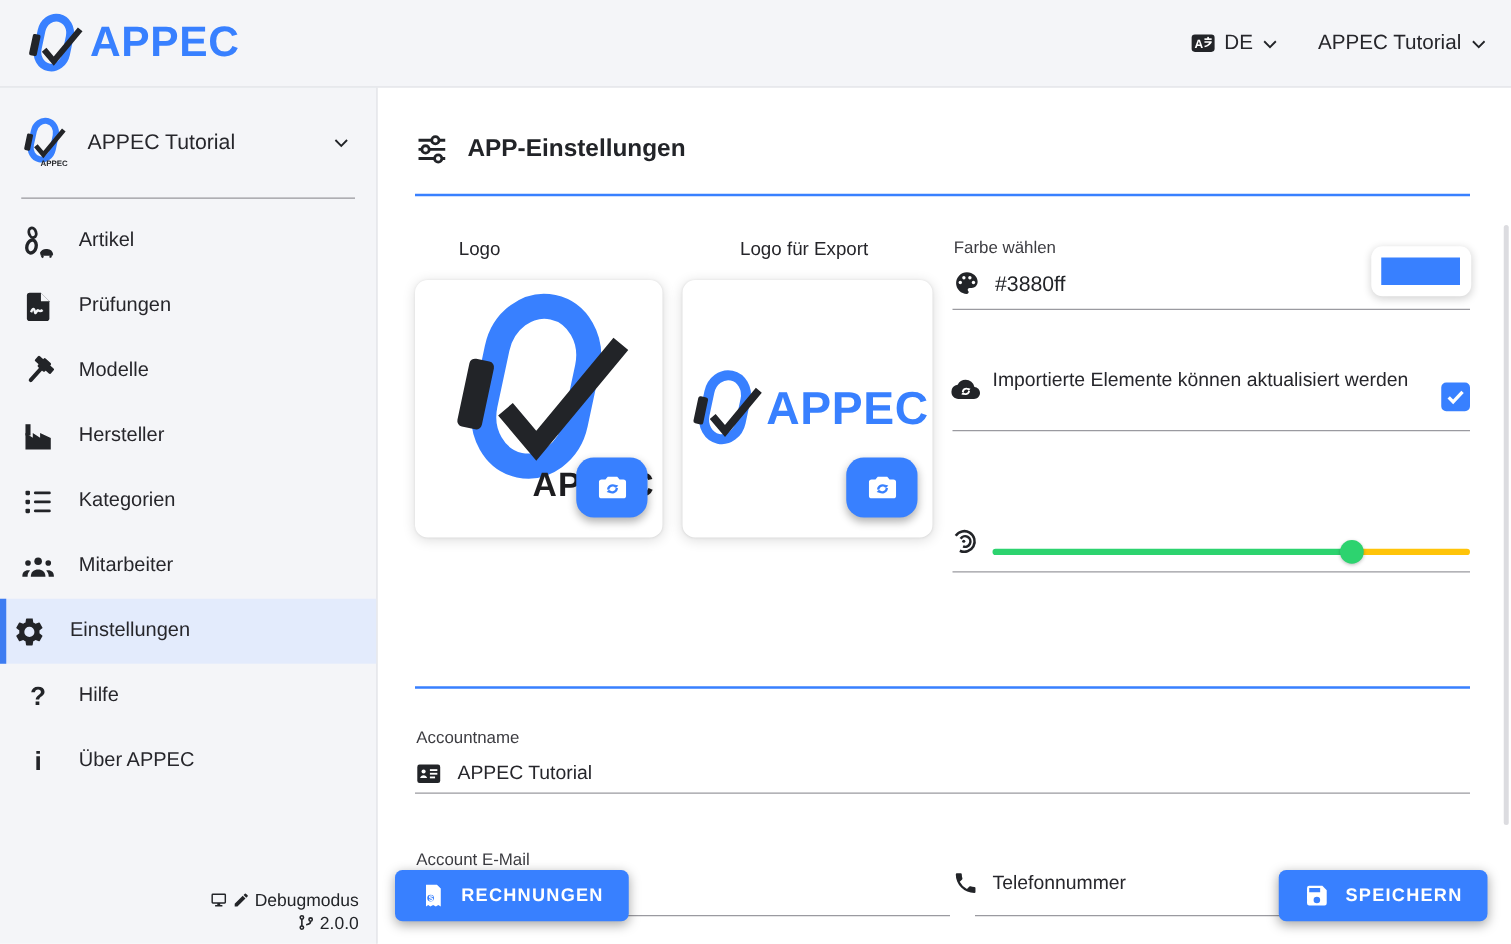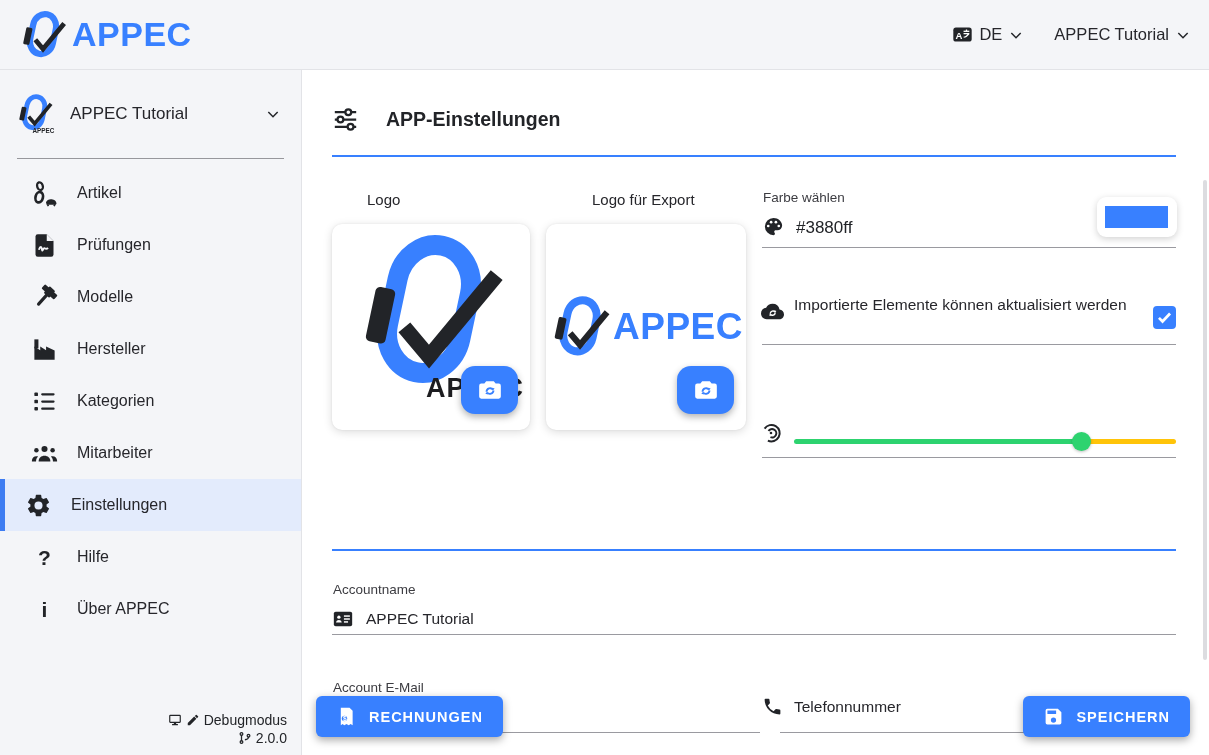--- a/index.html
+++ b/index.html
@@ -20,33 +20,33 @@
   .gap24 { width:18px; }
 
   
   .sidebar { position:fixed; top:70px; left:0; width:302px; height:685px;
     background:#f4f5f8; border-right:1px solid #e2e3e7; z-index:20; }
   .ws-row { display:flex; align-items:center; height:56px; margin-top:16px; padding:0 20px 0 16px; cursor:pointer; }
   .ws-row .mark { width:44px; height:46px; }
   .ws-label { font-size:17px; margin-left:10px; flex:1; }
   .ws-divider { height:1px; background:#97979c; margin:16px 17px 8px 17px; }
   .nav { margin-top:8px; }
-  .nav-item { display:flex; align-items:center; height:52px; padding-left:31px; cursor:pointer; }
+  .nav-item { display:flex; align-items:center; height:52px; padding-left:17px; cursor:pointer; }
   .nav-item .nicon { width:27px; height:27px; display:flex; align-items:center; justify-content:center; color:#222428; }
   .nav-item .nlabel { margin-left:19px; font-size:16px; color:#26262b; }
-  .nav-item.active { background:#e3ebfc; border-left:5px solid #3d7cf2; padding-left:20px; }
+  .nav-item.active { background:#e3ebfc; border-left:5px solid #3d7cf2; padding-left:5px; }
   .glyph-icon { font-size:21px; font-weight:bold; color:#222428; line-height:1; }
   .debug { position:absolute; right:14px; bottom:8px; text-align:right; font-size:14px; color:#222428; }
   .debug-row { display:flex; align-items:center; justify-content:flex-end; gap:4px; line-height:18px; }
   .icon13 { width:14px; height:14px; }
 
   
   .main { position:fixed; top:70px; left:302px; width:907px; height:685px; background:#fff; z-index:10; }
   .abs { position:absolute; }
-  .section-title { display:flex; align-items:center; gap:27px; font-size:19.5px; font-weight:bold; color:#222428; }
+  .section-title { display:flex; align-items:center; gap:15px; font-size:19.5px; font-weight:bold; color:#222428; }
   .icon26 { width:27px; height:27px; }
   .hr-blue { height:2px; background:#3880ff; }
   .hr-gray { height:1px; background:#9a9aa0; }
   .small-label { font-size:13.5px; color:#3c3c41; }
   .plain-label { font-size:15px; color:#26262b;margin-left:34px; }
   .value-text { font-size:17px; color:#222428; }
   .icon22 { width:23px; height:23px; color:#222428; }
 
   .logo-card { position:absolute; top:154px; height:206px; background:#fff; border-radius:10px;
     box-shadow:0 2px 10px rgba(0,0,0,.14), 0 0 2px rgba(0,0,0,.08); }

